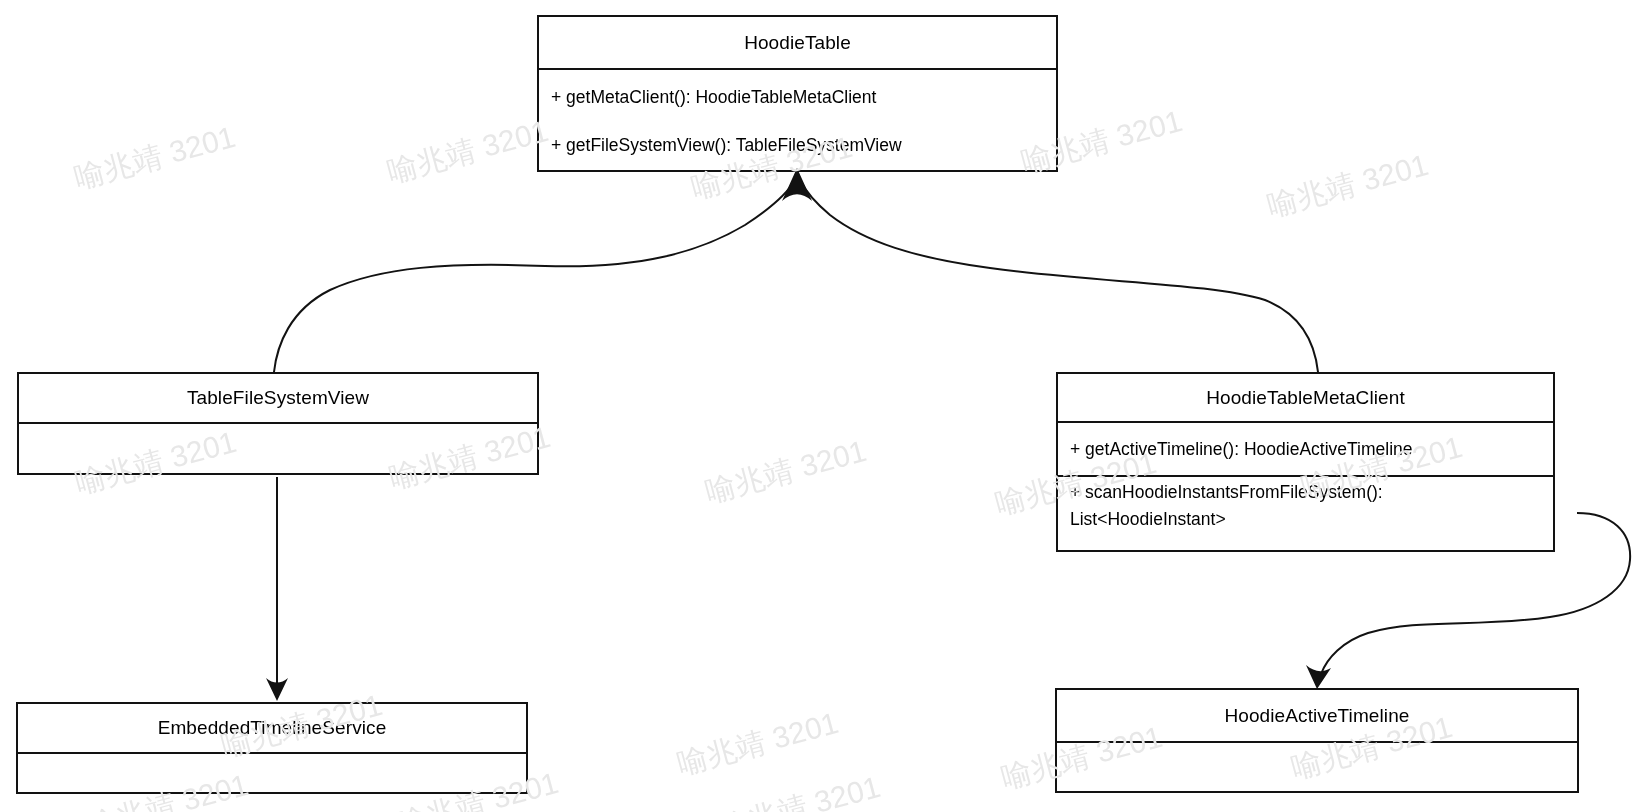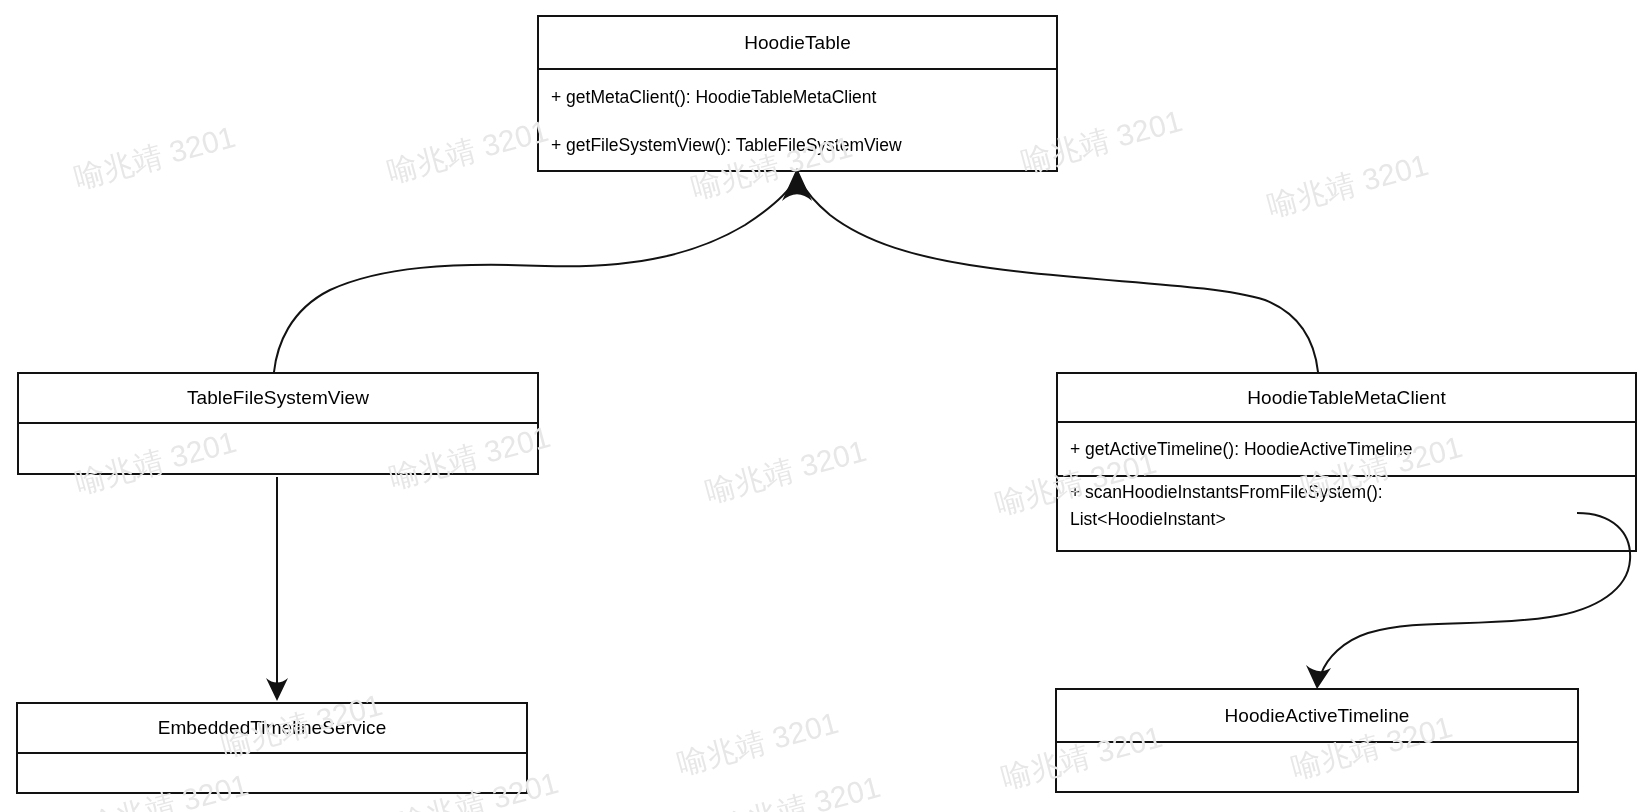--- a/index.html
+++ b/index.html
@@ -48,21 +48,21 @@
   }
   
   #box-hoodie-table { left: 537px; top: 15px; width: 521px; height: 157px; }
   #box-hoodie-table .uml-title { height: 53px; text-align: right; }
   #box-hoodie-table .uml-compartment { padding-top: 14px; }
   #box-hoodie-table .uml-method + .uml-method { margin-top: 22px; }
   
   #box-tfsv { left: 17px; top: 372px; width: 522px; height: 103px; }
   #box-tfsv .uml-title { height: 50px; }
   
-  #box-meta { left: 1056px; top: 372px; width: 581px; height: 180px; }
+  #box-meta { left: 1056px; top: 372px; width: 499px; height: 180px; }
   #box-meta .uml-title { height: 49px; }
   #box-meta .comp-1 { height: 54px; display: flex; align-items: center; }
   #box-meta .comp-2 { height: 73px; padding-top: 2px; line-height: 27px; }
   #box-meta .comp-2 .uml-method { max-width: 440px; }
   
   #box-embedded { left: 16px; top: 702px; width: 512px; height: 92px; }
   #box-embedded .uml-title { height: 50px; }
   
   #box-active { left: 1055px; top: 688px; width: 524px; height: 105px; }
   #box-active .uml-title { height: 53px; }

